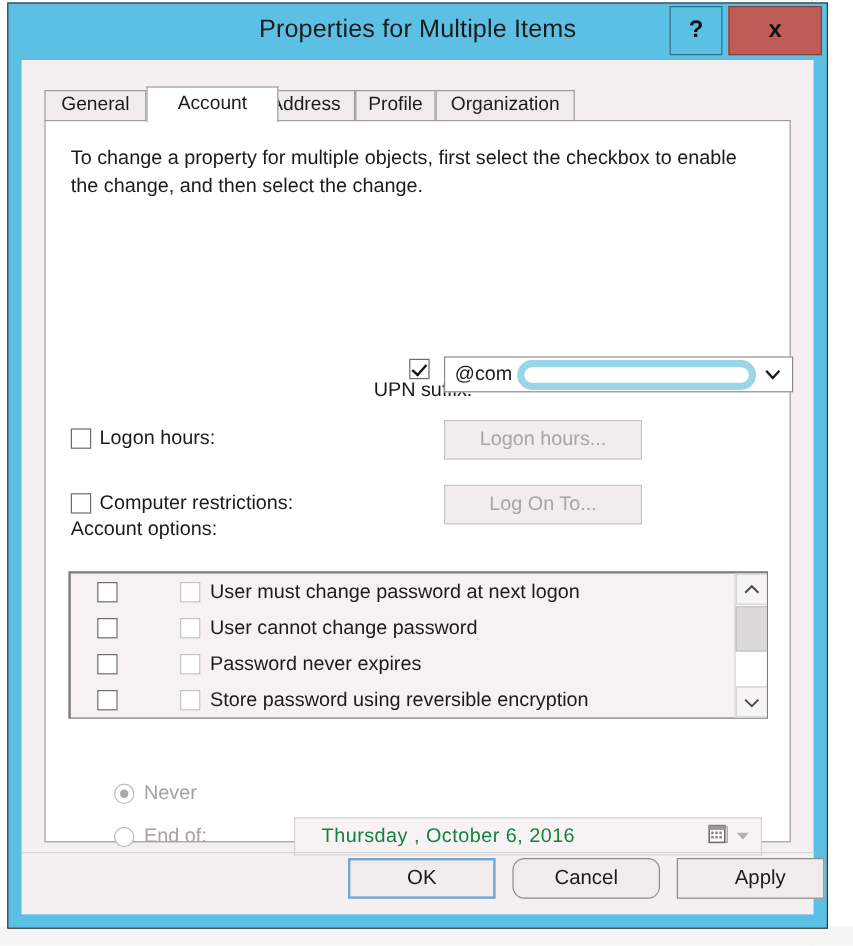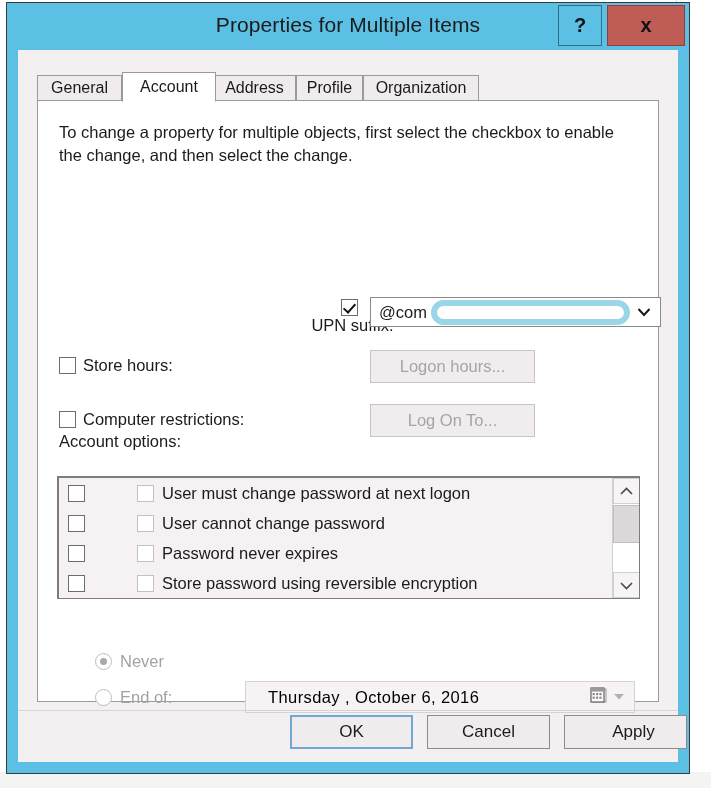--- a/index.html
+++ b/index.html
@@ -286,21 +286,21 @@
     border: 2px solid #7d7d7d;
     border-right-width: 1px;
     border-bottom-width: 1px;
     box-sizing: border-box;
     overflow: hidden;
   }
   .option-row {
     height: 30px;
     display: flex;
     align-items: center;
-    padding-left: 9px;
+    padding-left: 22px;
   }
   .option-gap {
     width: 52px;
     flex: 0 0 auto;
   }
   .option-label {
     font-size: 16.5px;
     color: #1b1b1b;
     margin-left: 8px;
     white-space: nowrap;
@@ -392,21 +392,21 @@
     height: 32px;
     background: #f7f3f5;
     border: 1px solid #d6d2d4;
     box-sizing: border-box;
     display: flex;
     align-items: center;
     cursor: pointer;
   }
   #date-text {
     font-size: 16.5px;
-    color: #000000;
+    color: #15803d;
     margin-left: 22px;
     letter-spacing: 0.4px;
     white-space: nowrap;
   }
   #date-icons {
     position: absolute;
     right: 8px;
     top: 4px;
     display: flex;
     align-items: center;
@@ -434,21 +434,21 @@
     display: flex;
     align-items: center;
     justify-content: center;
     cursor: pointer;
     font-family: "Liberation Sans", sans-serif;
   }
   .dlg-button.default {
     border: 2px solid #6fa8d4;
   }
   #btn-ok { left: 272px; }
-  #btn-cancel { left: 409px; }
+  #btn-cancel { left: 409px; border-radius: 10px; }
   #btn-apply { left: 546px; padding-left: 16px; }
 
   .panel-divider {
     position: absolute;
     left: 0;
     top: 0;
     width: 660px;
     height: 1px;
     background: #d8d4d6;
   }
@@ -469,21 +469,21 @@
       <div id="help-button">?</div>
       <div id="close-button">x</div>
     </div>
 
     <div id="dialog-body">
 
       <div id="tabstrip">
         <div class="tab" style="left:0px;width:85px;">
           <span>General</span>
         </div>
-        <div class="tab selected" style="left:85px;width:94px;">
+        <div class="tab selected" style="left:85px;width:110px;">
           <span>Account</span>
         </div>
         <div class="tab" style="left:176px;width:83px;">
           <span>Address</span>
         </div>
         <div class="tab" style="left:259px;width:67px;">
           <span>Profile</span>
         </div>
         <div class="tab" style="left:326px;width:116px;">
           <span>Organization</span>
@@ -501,21 +501,21 @@
         <div id="upn-combo">
           <span id="upn-value">@com</span>
           <div id="redaction"></div>
           <svg id="upn-arrow" viewBox="0 0 16 16">
             <path d="M2.5 5 L8 11 L13.5 5" stroke="#1b1b1b" stroke-width="2" fill="none"></path>
           </svg>
         </div>
 
         <div class="prop-row" style="top:251px;">
           <span class="cb"></span>
-          <span class="prop-label">Store hours:</span>
+          <span class="prop-label">Logon hours:</span>
         </div>
         <div class="dim-button" style="left:332px;top:249px;">Logon hours...</div>
 
         <div class="prop-row" style="top:305px;">
           <span class="cb"></span>
           <span class="prop-label">Computer restrictions:</span>
         </div>
         <div class="dim-button" style="left:332px;top:303px;">Log On To...</div>
 
         <div id="acct-options-label">Account options:</div>

